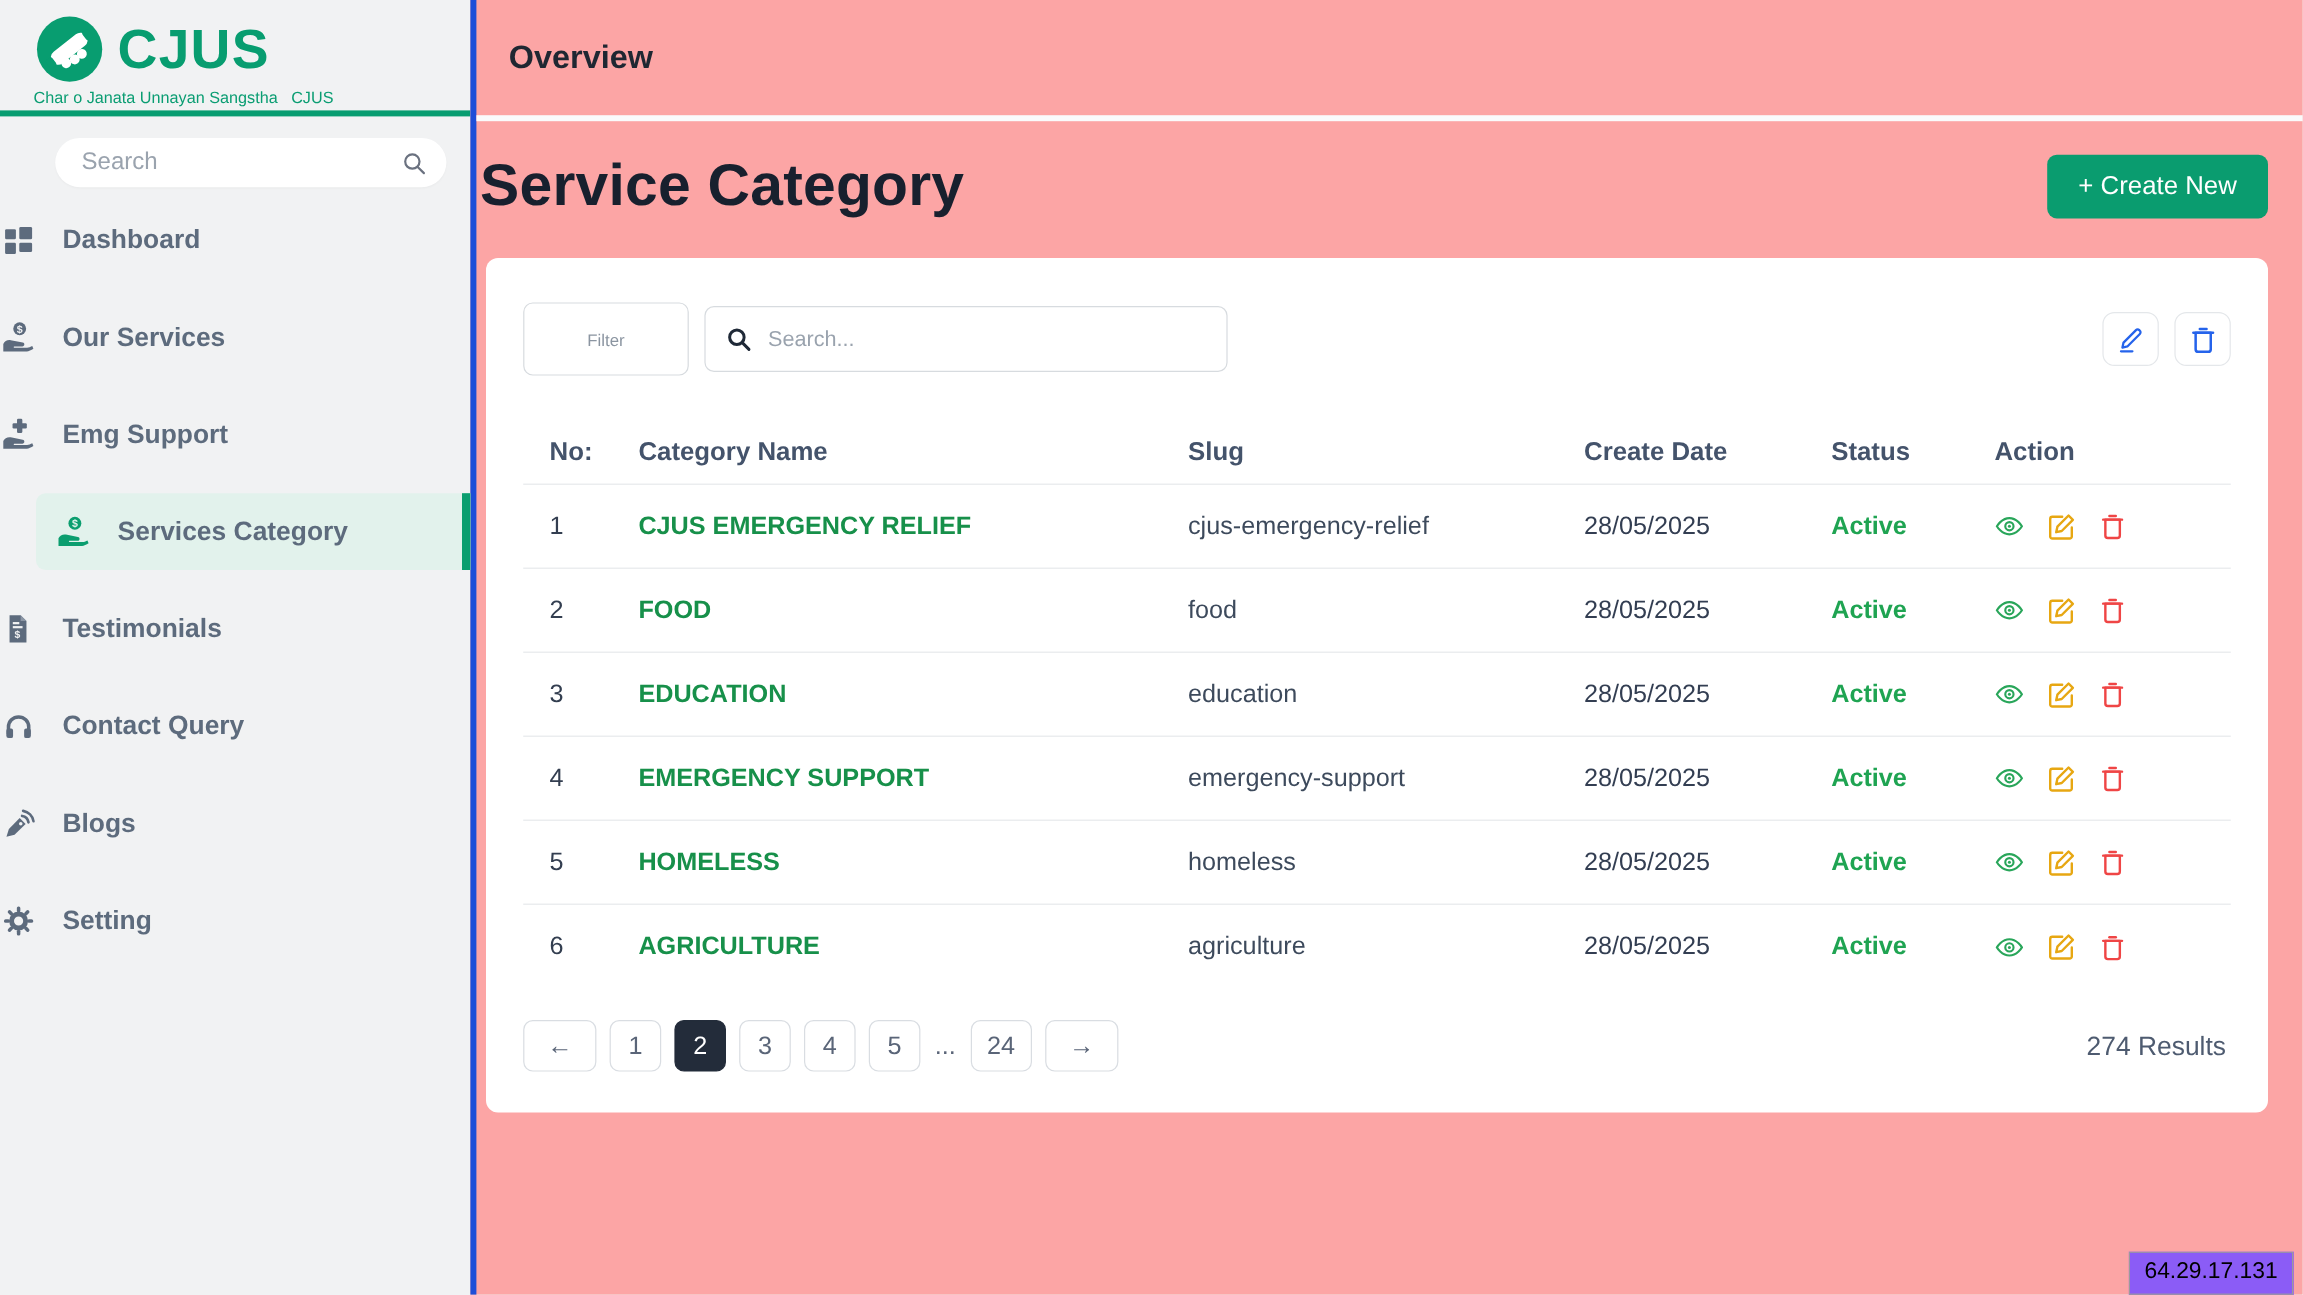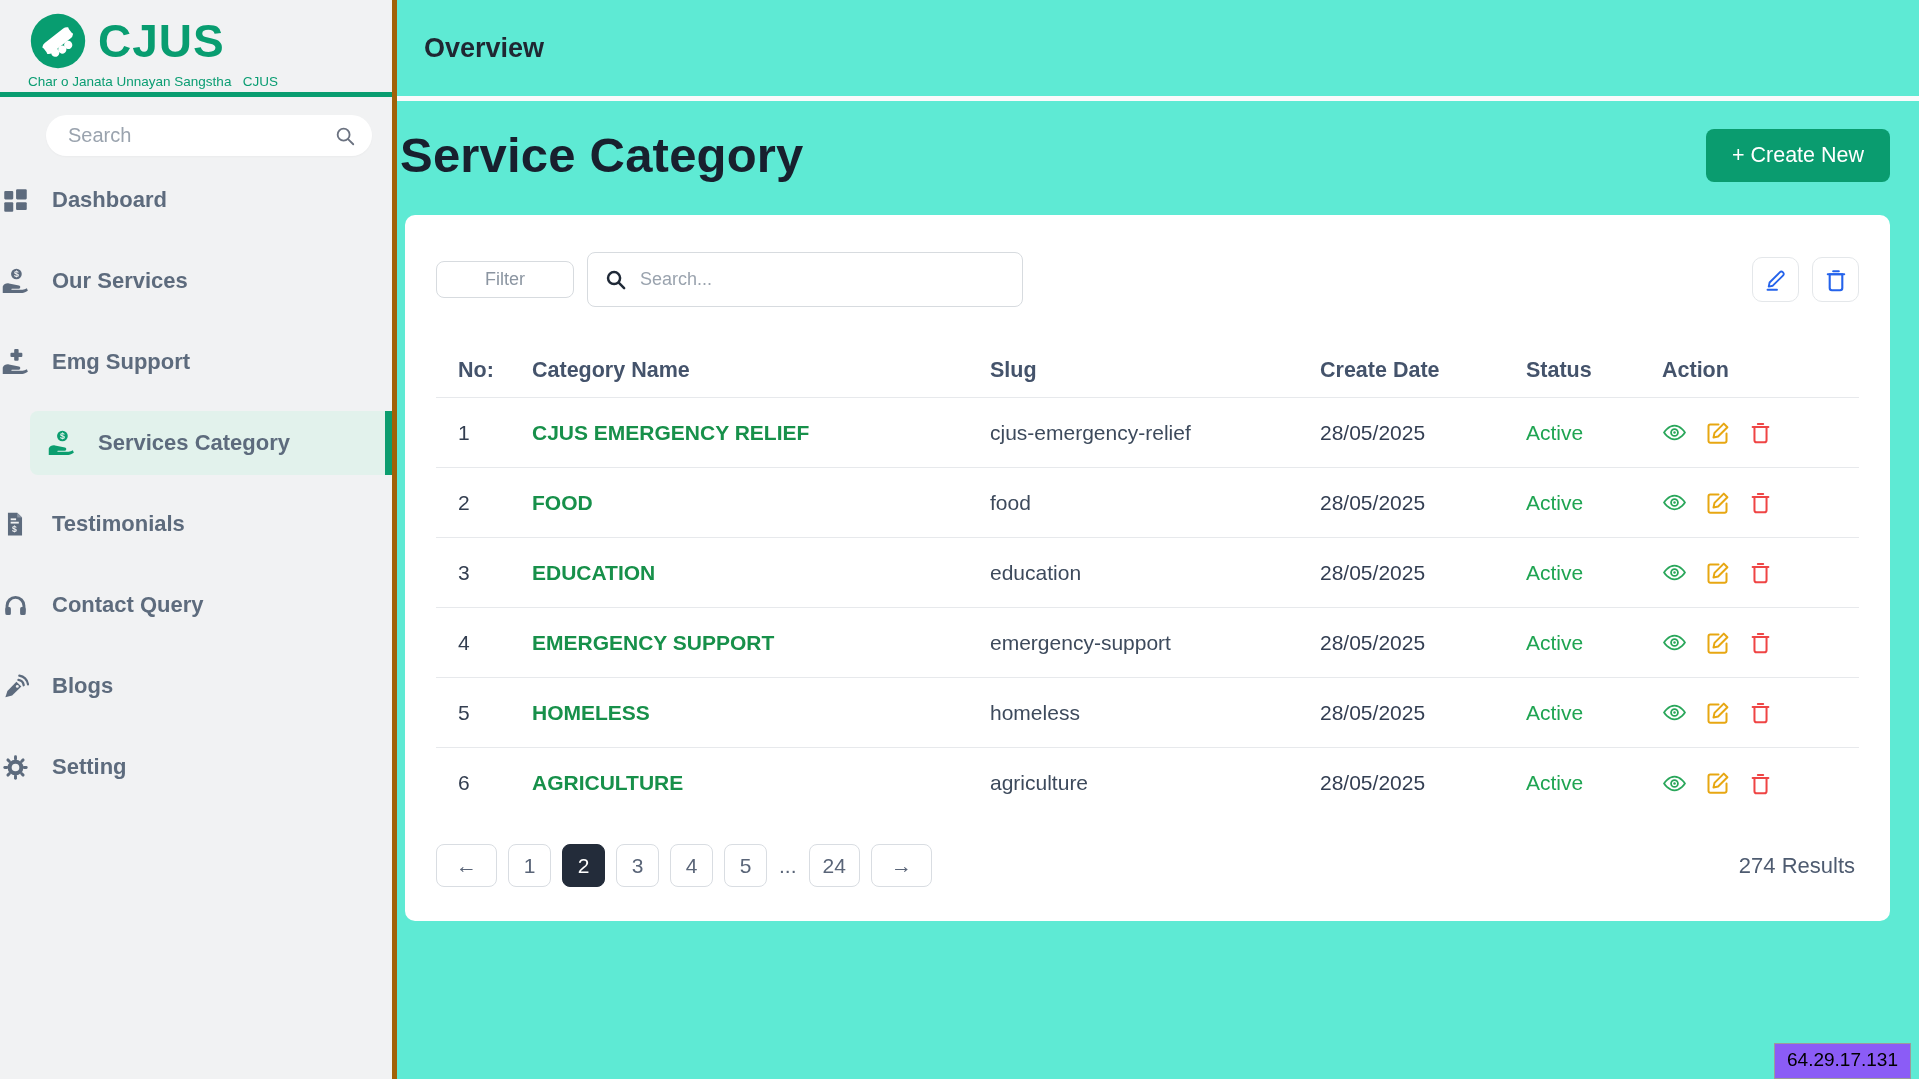--- a/index.html
+++ b/index.html
@@ -40,21 +40,21 @@
   .nav-item .nav-label { font-size: 22px; font-weight: 600; color: #5d6b7d; }
   .nav-item.active {
     background: #e2f2ec; margin-left: 30px; padding-left: 16px; border-radius: 8px 0 0 8px;
   }
   .nav-item.active .nav-icon { color: #0b9e6f; }
   .nav-item.active .active-bar {
     position: absolute; right: 0; top: 0; width: 7px; height: 100%; background: #0b9e6f;
   }
 
   
-  .main { flex: 1; height: 100%; border-left: 5px solid #a16207; background: #5eead4; }
+  .main { flex: 1; height: 100%; border-left: 5px solid #1d4ed8; background: #fca5a5; }
   .topbar {
     height: 101px; border-bottom: 5px solid #fafbfc;
     display: flex; align-items: center; justify-content: space-between;
     padding: 0 18px 0 27px;
   }
   .topbar-title { font-size: 27px; font-weight: 700; color: #1f2732; }
   .user { display: flex; align-items: center; gap: 22px; }
   .user-name { font-size: 24px; color: #1b2430; letter-spacing: 0.5px; }
   .avatar {
     width: 56px; height: 56px; border-radius: 50%; background: #5d6a86;
@@ -70,22 +70,22 @@
     padding: 14px 26px; cursor: pointer;
   }
 
   
   .card {
     margin: 32px 0 0 5px; background: #ffffff; border-radius: 10px;
     padding: 37px 31px 34px; min-height: 706px;
   }
   .toolbar { display: flex; align-items: center; gap: 13px; }
   .filter-btn {
-    width: 138px; height: 37px; border: 1px solid #d7dbdf; border-radius: 8px; background: #fff;
-    color: #8b95a1; font-size: 18px; font-family: "Liberation Sans", sans-serif; cursor: pointer;
+    width: 138px; height: 61px; border: 1px solid #d7dbdf; border-radius: 8px; background: #fff;
+    color: #8b95a1; font-size: 14px; font-family: "Liberation Sans", sans-serif; cursor: pointer;
   }
   .search-box {
     width: 436px; height: 55px; border: 1px solid #d7dbdf; border-radius: 8px;
     display: flex; align-items: center; gap: 13px; padding: 0 16px; background: #fff;
   }
   .search-box .mag { color: #1f2937; display: flex; }
   .search-box input {
     flex: 1; border: none; outline: none; font-size: 18px; color: #374151;
     font-family: "Liberation Sans", sans-serif;
   }
@@ -103,21 +103,21 @@
     align-items: center; padding-left: 22px;
   }
   .thead { height: 55px; border-bottom: 1px solid #e7e9ec; }
   .thead span { font-size: 21.5px; font-weight: 700; color: #44536b; }
   .trow { height: 70px; border-bottom: 1px solid #e7e9ec; font-size: 21px; }
   .trow:last-of-type { border-bottom: none; }
   .c-no { color: #333e50; }
   .c-name { color: #17904a; font-weight: 700; cursor: pointer; }
   .c-slug { color: #3d4a5c; }
   .c-date { color: #333e52; }
-  .c-status { color: #1fa452; }
+  .c-status { color: #1fa452; font-weight: bold; }
   .c-action { display: flex; align-items: center; gap: 19px; }
   .act { display: flex; cursor: pointer; }
   .act.view { color: #29a65a; }
   .act.edit { color: #e7a712; }
   .act.del  { color: #ef4545; }
 
   .pag-row { margin-top: 26px; display: flex; align-items: center; justify-content: space-between; }
   .pagination { display: flex; align-items: center; gap: 11px; }
   .pbtn {
     min-width: 43px; height: 43px; padding: 0 13px; background: #fff;

